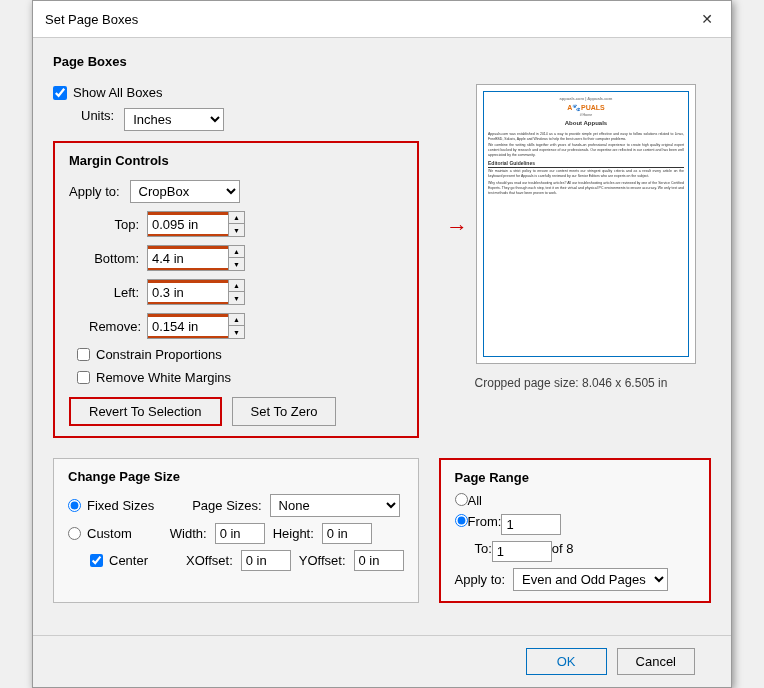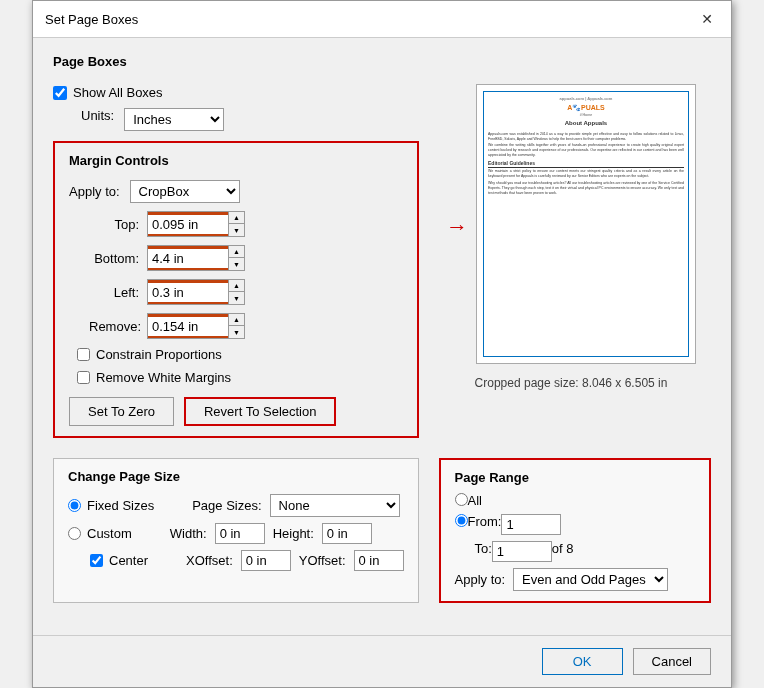--- a/index.html
+++ b/index.html
@@ -363,21 +363,21 @@
       font-size: 13px;
       width: 155px;
     }
     .of-text {
       font-size: 13px;
     }
     .dialog-footer {
       display: flex;
       justify-content: flex-end;
       gap: 10px;
-      padding: 12px 20px;
+      padding: 12px 36px;
       border-top: 1px solid #ccc;
     }
     .btn-ok {
       padding: 5px 30px;
       border: 1px solid #0070c0;
       background: #f0f0f0;
       color: #0070c0;
       cursor: pointer;
       font-size: 13px;
     }
@@ -483,22 +483,22 @@
           <div class="constrain-row">
             <input type="checkbox" id="constrain" style="">
             <label for="constrain">Constrain Proportions</label>
           </div>
           <div class="constrain-row">
             <input type="checkbox" id="removeWhite" style="">
             <label for="removeWhite">Remove White Margins</label>
           </div>
 
           <div class="buttons-row">
+            <button class="btn btn-highlighted">Revert To Selection</button>
             <button class="btn">Set To Zero</button>
-            <button class="btn btn-highlighted">Revert To Selection</button>
           </div>
         </div>
       </div>
 
       <div class="right-panel">
         <div class="preview-container">
           <div class="preview-arrow-row">
             <span class="arrow-icon">→</span>
             <div class="preview-box">
               <div class="preview-inner">

